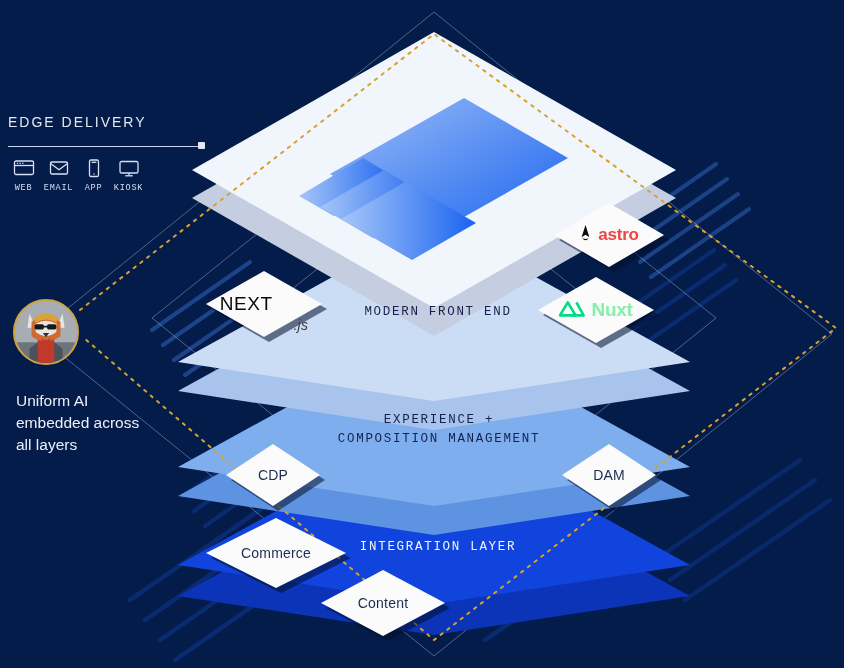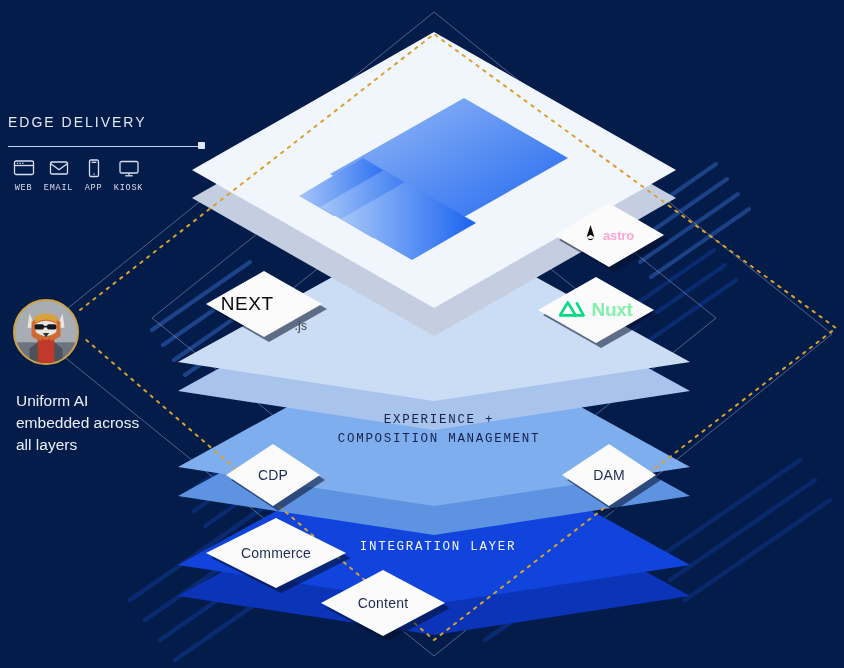--- a/index.html
+++ b/index.html
@@ -241,44 +241,45 @@
       <path d="M18 16 Q30 8 42 16 L40 21 Q30 15 20 21 Z" fill="#D8A33B"></path>
       <rect x="19" y="22.5" width="9" height="5" rx="1.6" fill="#15181D"></rect>
       <rect x="31" y="22.5" width="9" height="5" rx="1.6" fill="#15181D"></rect>
       <rect x="27.5" y="24" width="4" height="1.6" fill="#15181D"></rect>
       <path d="M27 31 L33 31 L30 35 Z" fill="#2A2E35"></path>
       <path d="M26 36 Q30 40 34 36 L34 44 L26 44 Z" fill="#C0392B"></path>
     </svg>
   </div>
   <div class="ai-text">Uniform AI embedded across all layers</div>
 
+  <div class="layer-cap" id="cap-front">MODERN FRONT END</div>
   <div class="layer-cap" id="cap-exp">EXPERIENCE +
 COMPOSITION MANAGEMENT</div>
   <div class="layer-cap" id="cap-integ">INTEGRATION LAYER</div>
 
   <div class="chip" style="left:206px;top:271px;width:116px;height:66px;">
     <div class="shade"></div>
     <div class="face"></div>
     <div class="lbl nextjs">
       <span style="font-size:19px;font-weight:400;letter-spacing:.5px;">NEXT</span>
-      <span style="font-size:12px;align-self:flex-end;margin:0 0 4px 1px;color:#3A3A3A;">.js</span>
+      <span style="font-size:14px;align-self:flex-end;margin:0 0 4px 1px;color:#3A3A3A;font-style:italic;">.js</span>
     </div>
   </div>
 
   <div class="chip" style="left:554px;top:203px;width:110px;height:64px;">
     <div class="shade"></div>
     <div class="face"></div>
     <div class="lbl logo">
       <span style="display:block;">
         <svg width="13" height="17" viewBox="0 0 13 17">
           <path d="M6.5 0 L10.4 12.2 L6.5 9.8 L2.6 12.2 Z" fill="#0B0B0B"></path>
           <path d="M3.2 13 Q6.5 17.6 9.8 13 Q6.5 15.2 3.2 13 Z" fill="#0B0B0B"></path>
         </svg>
       </span>
-      <span style="font-size:13px;font-weight:bold;color:#f9a8d4;letter-spacing:-.2px;">astro</span>
+      <span style="font-size:17px;font-weight:bold;color:#ef4444;letter-spacing:-.2px;">astro</span>
     </div>
   </div>
 
   <div class="chip" style="left:538px;top:277px;width:116px;height:66px;">
     <div class="shade"></div>
     <div class="face"></div>
     <div class="lbl logo">
       <span style="display:block;">
         <svg width="26" height="17" viewBox="0 0 26 17">
           <path d="M8.8 2.4 L16.6 15.4 L1 15.4 Z" fill="none" stroke="#00DC82" stroke-width="2.6" stroke-linejoin="round"></path>

